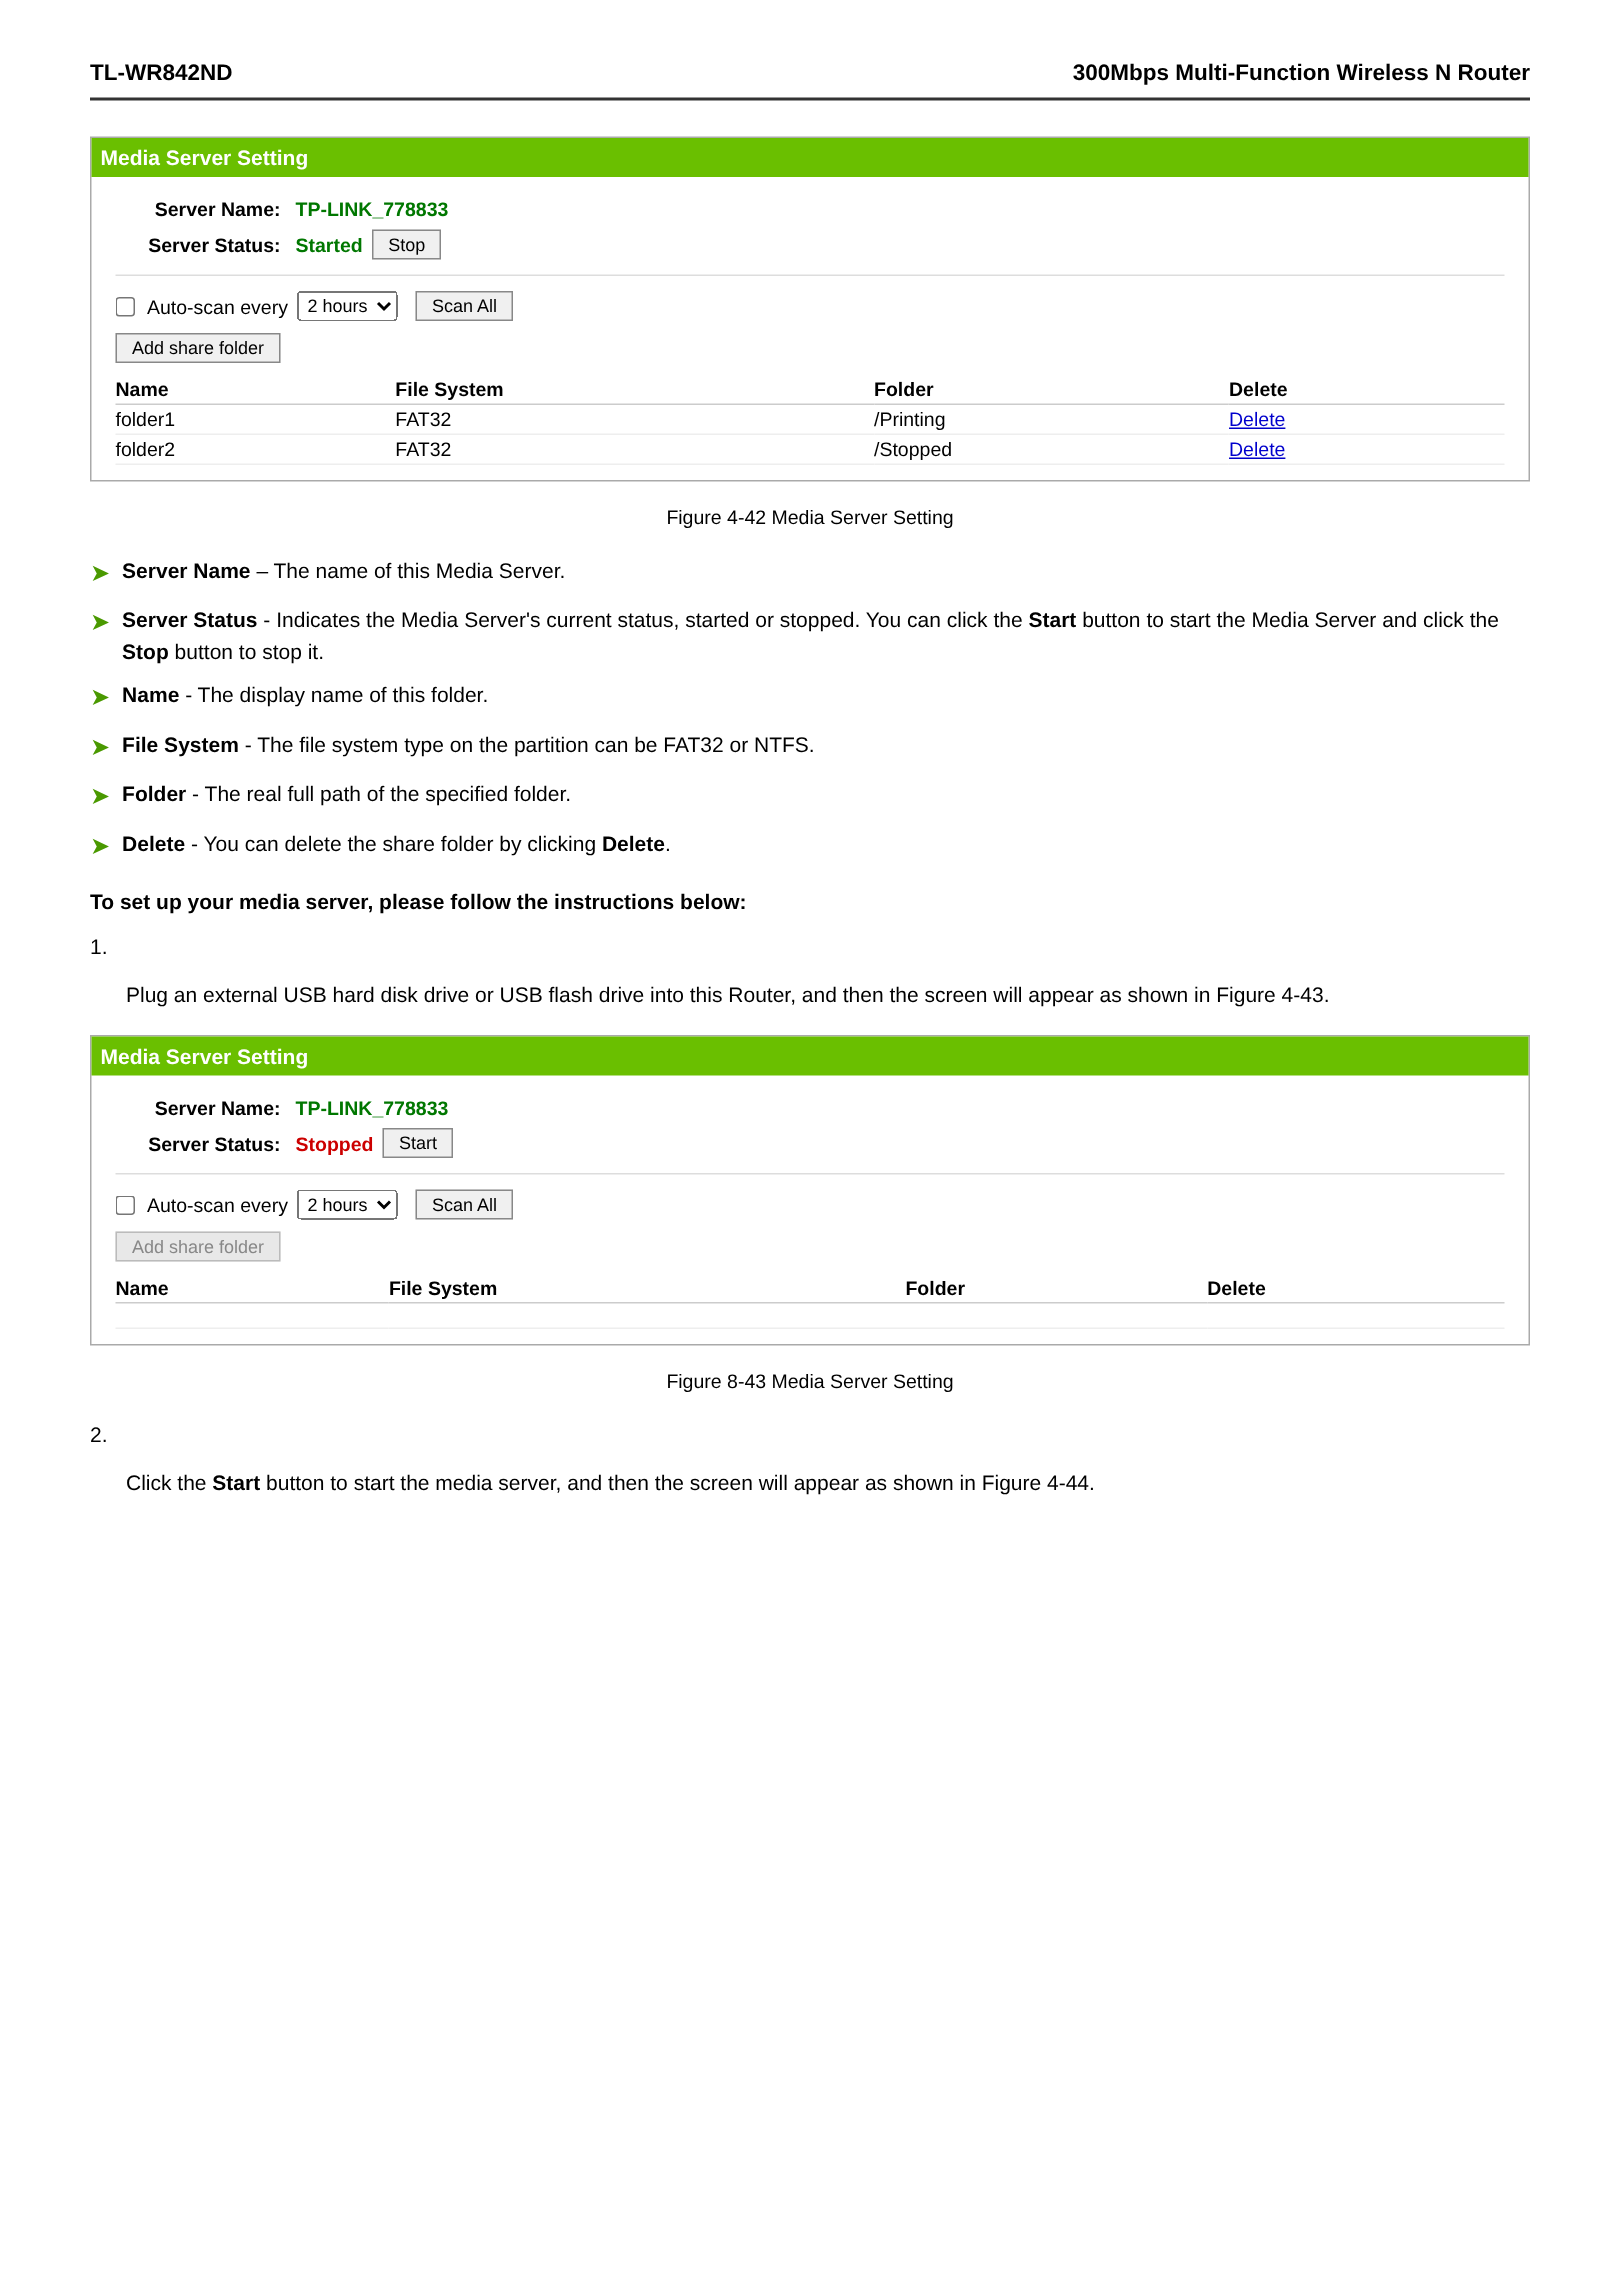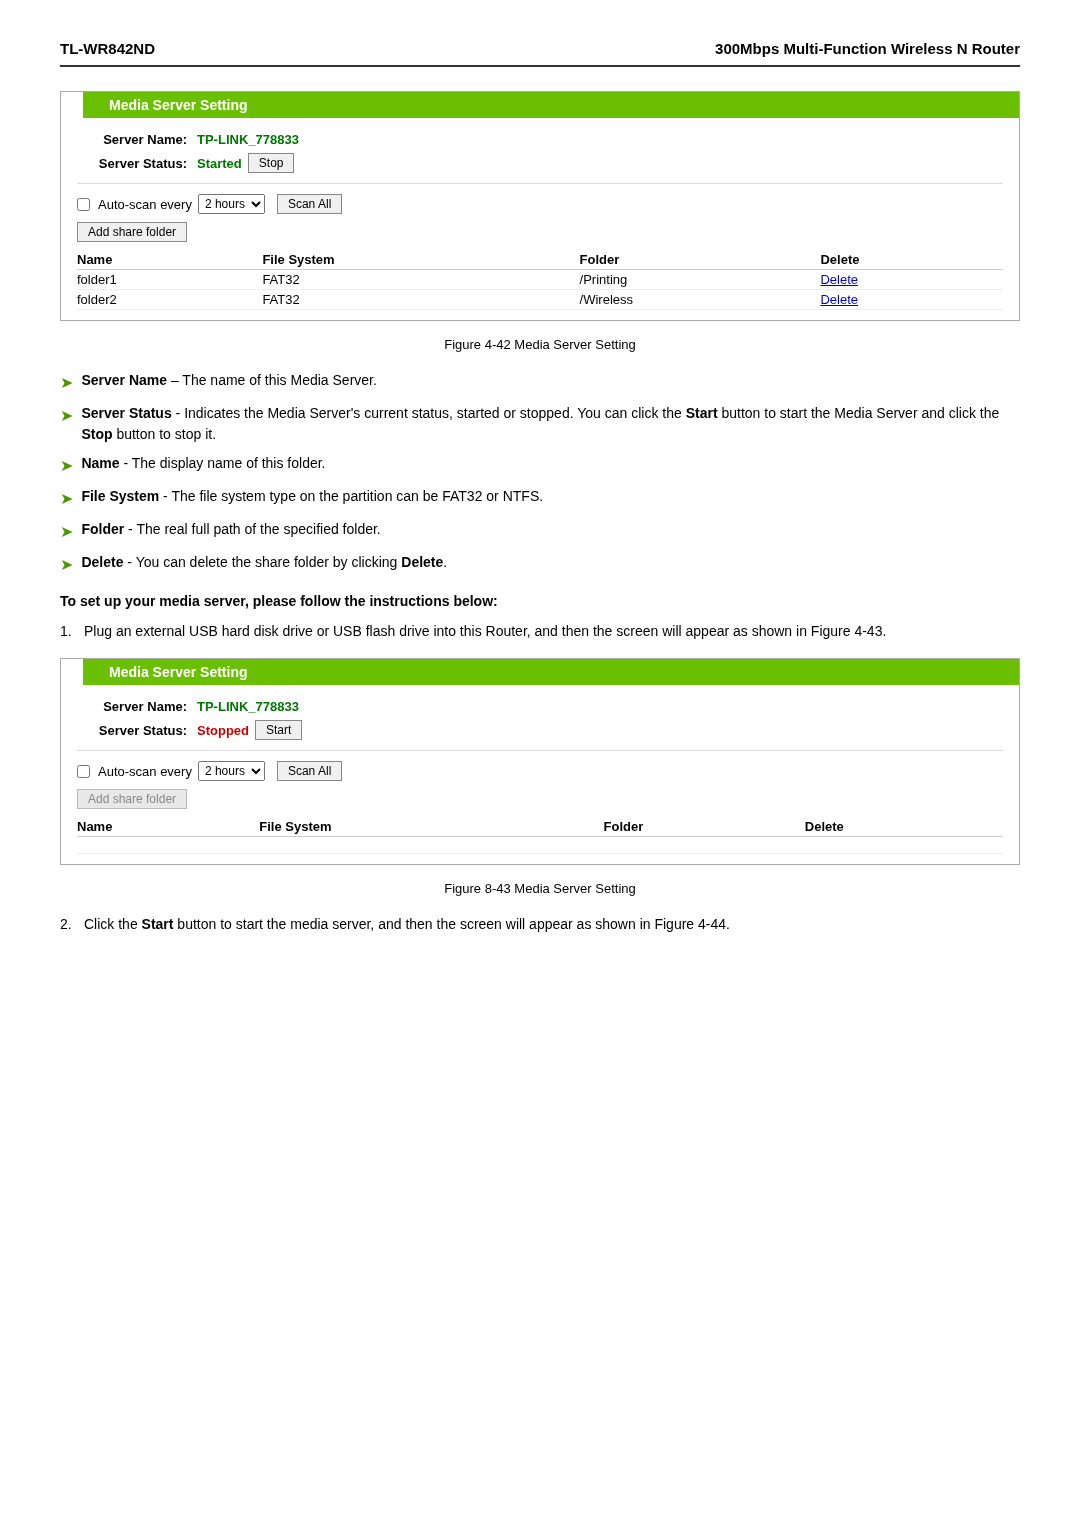--- a/index.html
+++ b/index.html
@@ -39,22 +39,21 @@
     
     .mss-box {
       border: 1px solid #aaa;
       margin-bottom: 16px;
     }
     .mss-header {
       background: #6abf00;
       color: #fff;
       font-weight: bold;
       font-size: 14px;
-      padding: 5px 26px;
-      margin-left: 22px;
+      padding: 5px 6px;
     }
     .mss-body {
       padding: 14px 16px 10px 16px;
     }
     .mss-row {
       display: flex;
       align-items: center;
       margin-bottom: 6px;
     }
     .mss-label {
@@ -176,20 +175,21 @@
       font-size: 14px;
       line-height: 1.5;
     }
     .num-list li .num {
       min-width: 24px;
       font-size: 14px;
       flex-shrink: 0;
     }
     .num-list li .num-text {
       flex: 1;
+      margin-top: 32px;
     }
 
     .instruction-heading {
       font-weight: bold;
       font-size: 14px;
       margin-bottom: 12px;
     }
 
     
     .page-footer {
@@ -257,21 +257,21 @@
         <tbody id="fig42-tbody">
         <tr>
         <td>folder1</td>
         <td>FAT32</td>
         <td>/Printing</td>
         <td class="delete-link"><a href="#">Delete</a></td>
       </tr>
             <tr>
         <td>folder2</td>
         <td>FAT32</td>
-        <td>/Wireless</td>
+        <td>/Stopped</td>
         <td class="delete-link"><a href="#">Delete</a></td>
       </tr>
           </tbody>
       </table>
     </div>
   </div>
 
   <div class="fig-caption">Figure 4-42 Media Server Setting</div>
 
   <ul class="desc-list">

